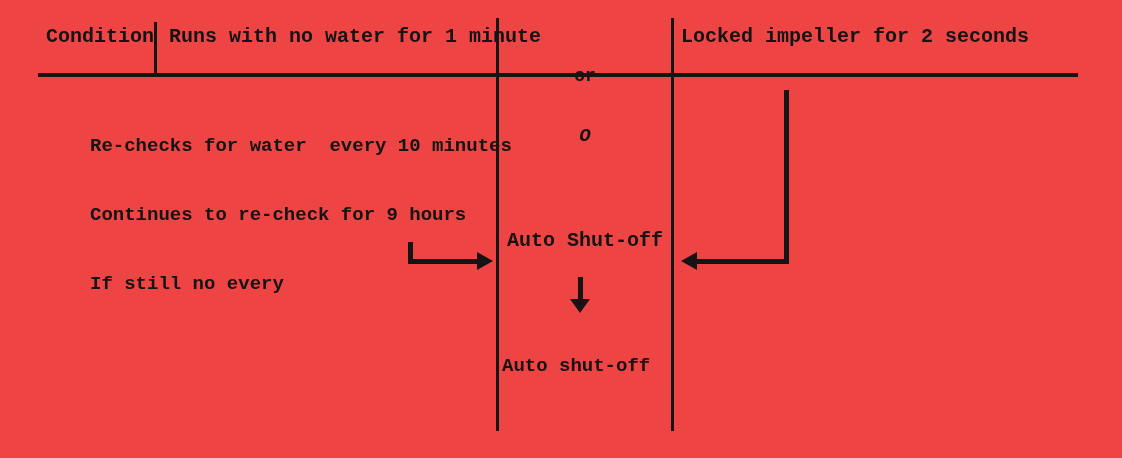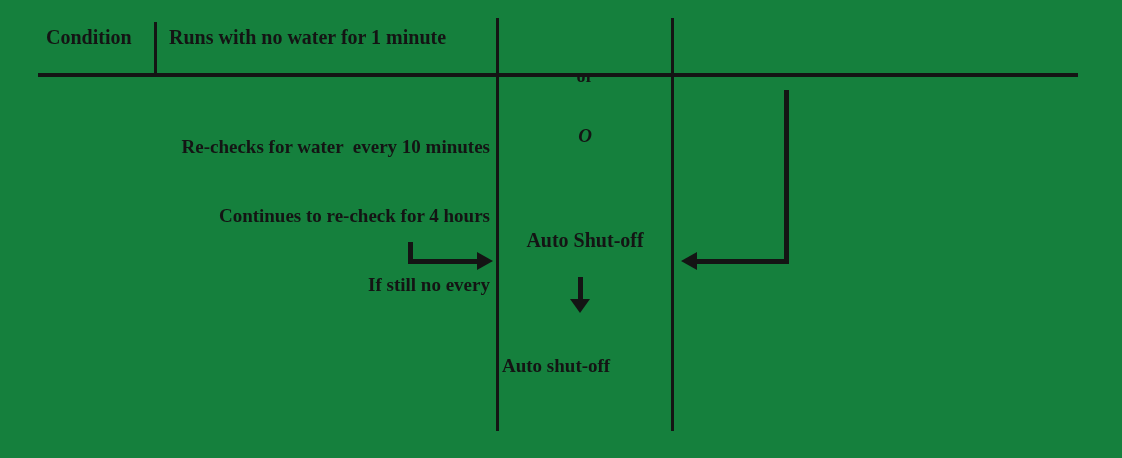--- a/index.html
+++ b/index.html
@@ -1,51 +1,52 @@
 <!DOCTYPE html>
 <html><head>
 <meta charset="utf-8">
 <style>
   html,body{margin:0;padding:0;background:#ffffff;}
   .canvas{
-    position:relative;width:1122px;height:458px;background:#15803d;
-    font-family:Liberation Serif, serif;font-weight:bold;color:#141414;
+    position:relative;width:1122px;height:458px;background:#ef4444;
+    font-family:Liberation Mono, monospace;font-weight:bold;color:#141414;
     overflow:hidden;
   }
   .t{position:absolute;white-space:pre;font-size:19px;line-height:23px;}
   .hdr{font-size:20px;line-height:22px;}
   .vline,.hline,.bar{position:absolute;background:#141414;}
   .tri{position:absolute;width:0;height:0;}
   .center-col{text-align:center;}
   .italic-o{font-style:italic;font-size:19px;}
-  .rightblock{text-align:right;}
+  .rightblock{text-align:left;}
 </style>
 </head>
 <body>
 
 <div class="canvas">
 
   <div class="t hdr" style="left:46px;top:26px;">Condition</div>
 
   <div class="t hdr" style="left:169px;top:26px;">Runs with no water for 1 minute</div>
 
   <div class="t hdr center-col" style="left:499px;top:26px;width:172px;line-height:20px;font-size:18px;">
     <div>or</div>
     <div class="italic-o">O</div>
   </div>
 
+  <div class="t hdr" style="left:681px;top:26px;">Locked impeller for 2 seconds</div>
 
   <div class="vline" style="left:154px;top:22px;width:3px;height:53px;"></div>
   <div class="hline" style="left:38px;top:73px;width:1040px;height:4px;"></div>
   <div class="vline" style="left:496px;top:18px;width:3px;height:413px;"></div>
   <div class="vline" style="left:671px;top:18px;width:3px;height:413px;"></div>
 
   <div class="t rightblock" style="left:90px;top:89px;width:400px;">
     <div>Re-checks for water  every 10 minutes</div>
-    <div>Continues to re-check for 4 hours</div>
+    <div>Continues to re-check for 9 hours</div>
     <div>If still no every</div>
   </div>
 
   <div class="bar" style="left:408px;top:242px;width:5px;height:22px;"></div>
   <div class="bar" style="left:408px;top:259px;width:70px;height:5px;"></div>
   <div class="tri" style="left:477px;top:252px;border-left:16px solid #141414;border-top:9px solid transparent;border-bottom:9px solid transparent;"></div>
 
   <div class="bar" style="left:784px;top:90px;width:5px;height:172px;"></div>
   <div class="bar" style="left:697px;top:259px;width:92px;height:5px;"></div>
   <div class="tri" style="left:681px;top:252px;border-right:16px solid #141414;border-top:9px solid transparent;border-bottom:9px solid transparent;"></div>

